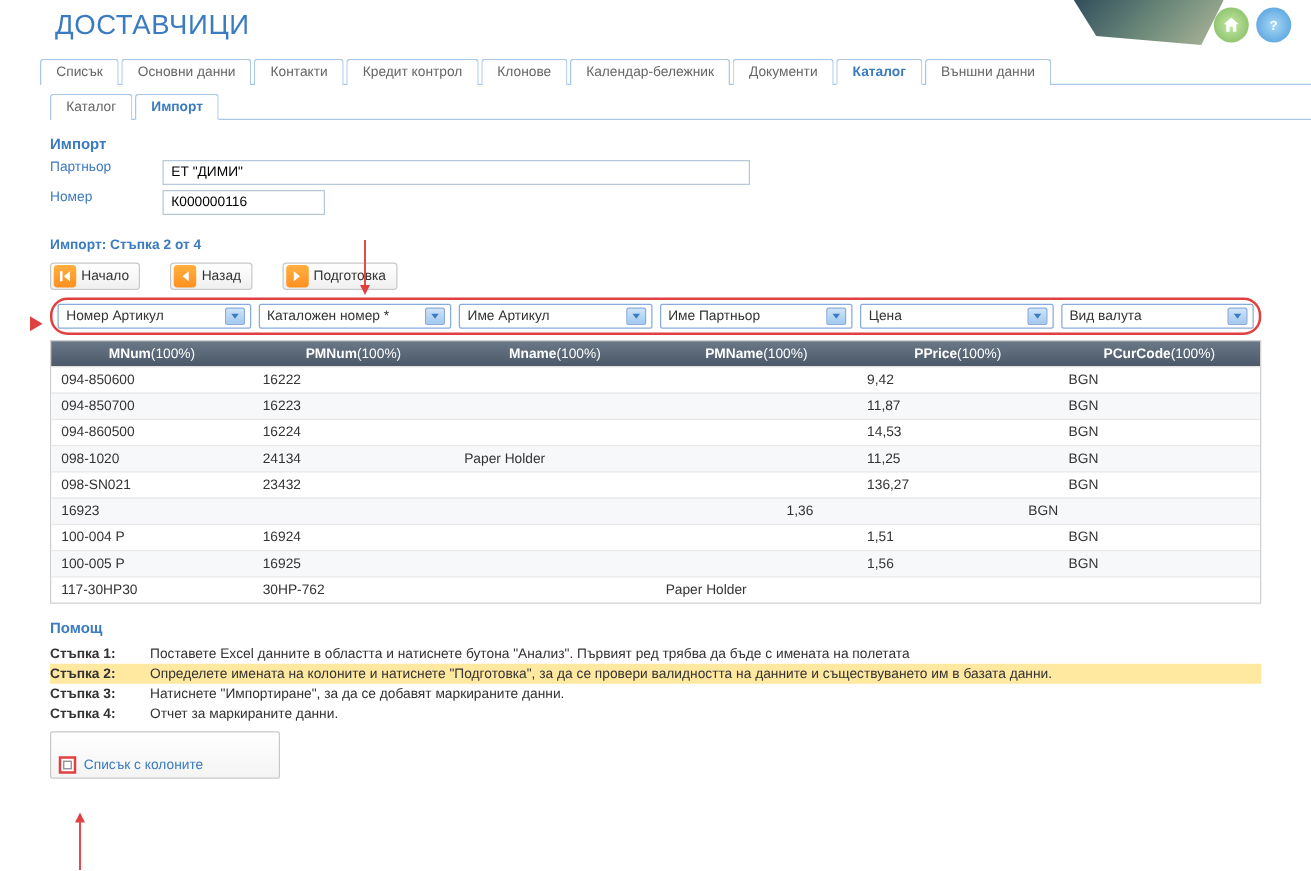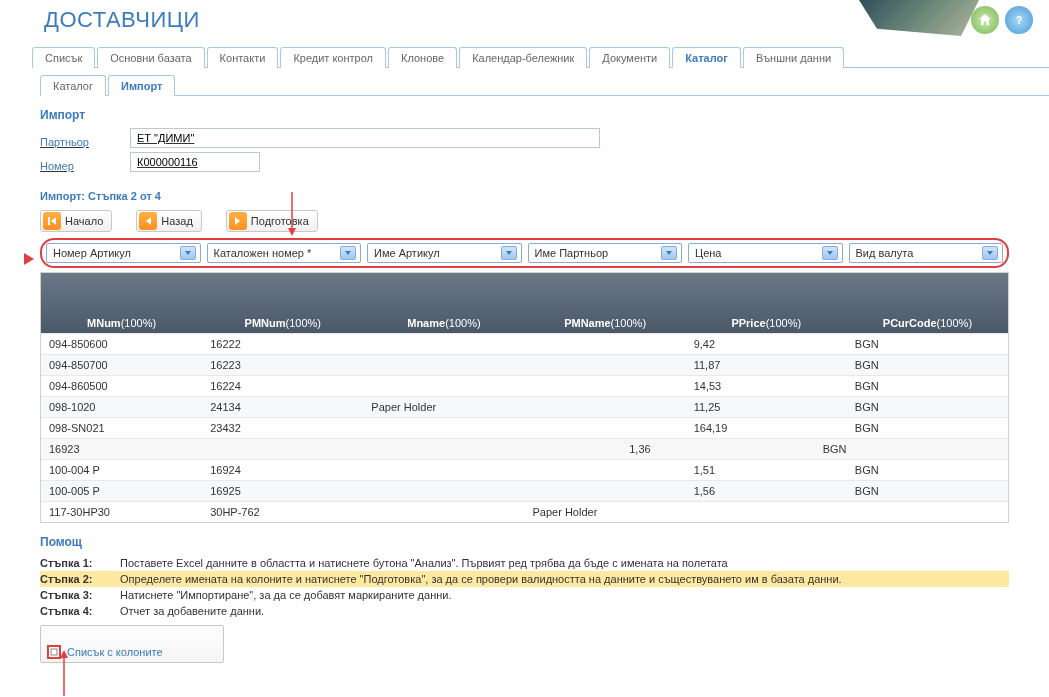--- a/index.html
+++ b/index.html
@@ -11,40 +11,40 @@
   .icon-btn { width:28px; height:28px; border-radius: 50%; display:flex; align-items:center; justify-content:center; cursor:pointer; }
   .icon-home { background: radial-gradient(#c8e8a8,#7ab858); }
   .icon-help { background: radial-gradient(#a8d8f8,#4898d8); }
   .icon-btn svg { width:16px; height:16px; }
   .tabs-row { display:flex; gap:0; margin: 2px 0 0 32px; border-bottom:1px solid #a8c8e8; }
   .tab { padding: 4px 12px 3px; border:1px solid #a8c8e8; border-bottom:none; background:#fff; color:#666; cursor:pointer; border-radius:3px 3px 0 0; margin-right:2px; font-size:11px; position:relative; top:1px;}
   .tab.active { color:#3b7bbf; font-weight:bold; background:#fff; z-index:2; border-bottom:1px solid #fff;}
   .subtabs-row { display:flex; margin: 6px 0 0 40px; border-bottom:1px solid #a8c8e8;}
   .section { padding: 4px 40px 10px; }
   .section-title { color:#3b7bbf; font-weight:bold; font-size:12px; margin:8px 0 6px; }
-  .form-row { display:flex; align-items:flex-end; margin:4px 0;text-decoration:underline; }
+  .form-row { display:flex; align-items:flex-start; margin:4px 0; }
   .form-label { width:90px; color:#3b7bbf; font-size:11px;}
   .form-input { border:1px solid #b8c8d8; padding:3px 6px; font-size:11px; background:#fff; }
   .form-input.partner { width:470px; }
   .form-input.num { width:130px; }
   .step-title { color:#3b7bbf; font-weight:bold; margin:18px 0 8px; }
   .action-row { display:flex; gap:24px; margin-bottom:6px;}
   .action-btn { display:flex; align-items:center; border:1px solid #c8c8c8; background:linear-gradient(#fff,#f0f0f0); padding:1px 8px 1px 2px; border-radius:3px; cursor:pointer; gap:4px;}
   .action-btn .ico { width:18px; height:18px; border-radius:3px; display:flex; align-items:center; justify-content:center; }
   .ico.orange { background:linear-gradient(#ffb040,#ff9020); }
   .ico.orange svg{ width:10px; height:10px; fill:#fff;}
   .mapping-row { display:flex; gap:6px; border:2px solid #e04040; border-radius:14px; padding:3px 4px; position:relative;}
   .mapping-row::before { content:""; position:absolute; left:-18px; top:50%; width:0;height:0; border-top:6px solid transparent; border-bottom:6px solid transparent; border-left:10px solid #e04040;}
   .combo { flex:1; display:flex; align-items:center; justify-content:space-between; border:1px solid #88aadd; background:#fff; padding:2px 4px 2px 6px; font-size:11px; color:#333; cursor:pointer; border-radius:2px;}
   .combo .chev { background:linear-gradient(#d0e4f8,#a0c8f0); border:1px solid #88aadd; width:16px; height:14px; display:flex; align-items:center; justify-content:center; border-radius:2px;}
   .combo .chev svg{width:8px;height:8px;fill:#3b7bbf;}
   .arrow-down-red { position:absolute; left:286px; top:192px; }
   .table-wrap { border:1px solid #d0d0d0; margin-top:4px;}
   .thead { display:flex; background:linear-gradient(#6a7888,#4a5868); color:#fff; }
-  .th { flex:1; padding:4px 8px; font-size:11px; text-align:center;margin-top:40px; }
+  .th { flex:1; padding:4px 8px; font-size:11px; text-align:center; }
   .th .pct { font-weight:normal; }
   .tbody .tr { display:flex; border-top:1px solid #e8e8e8;}
   .tbody .tr:nth-child(even){ background:#f6f8fa;}
   .td { flex:1; padding:4px 8px; font-size:11px;}
   .help { margin-top:12px;}
   .help-row { display:flex; padding:2px 0;}
   .help-k { width:80px; font-weight:bold;}
   .help-row.hl { background:#ffe8a0;}
   .columns-btn { display:inline-flex; align-items:center; gap:6px; border:1px solid #c8c8c8; background:linear-gradient(#fff,#f4f4f4); padding:19px 60px 3px 6px; margin-top:6px; color:#3b7bbf; cursor:pointer; border-radius:2px; position:relative;}
   .columns-btn .cb-ico { width:14px; height:14px; border:2px solid #e04040; display:flex; align-items:center; justify-content:center; background:#fff;}
@@ -65,21 +65,21 @@
     <div class="icon-btn icon-help">
       <svg viewBox="0 0 24 24" fill="#fff">
           <text x="7" y="18" font-size="16" font-weight="bold">?</text>
         </svg>
     </div>
   </div>
 </div>
 
 <div class="tabs-row" id="tabs-row">
     <div class="tab">Списък</div>
-    <div class="tab">Основни базата</div>
+    <div class="tab">Основни данни</div>
     <div class="tab">Контакти</div>
     <div class="tab">Кредит контрол</div>
     <div class="tab">Клонове</div>
     <div class="tab">Календар-бележник</div>
     <div class="tab">Документи</div>
     <div class="tab active">Каталог</div>
     <div class="tab">Външни данни</div>
   </div>
 <div class="subtabs-row" id="subtabs-row">
     <div class="tab">Каталог</div>
@@ -222,21 +222,21 @@
           <div class="td">Paper Holder</div>
           <div class="td"></div>
           <div class="td">11,25</div>
           <div class="td">BGN</div>
         </div>
         <div class="tr">
           <div class="td">098-SN021</div>
           <div class="td">23432</div>
           <div class="td"></div>
           <div class="td"></div>
-          <div class="td">164,19</div>
+          <div class="td">136,27</div>
           <div class="td">BGN</div>
         </div>
         <div class="tr">
           <div class="td">16923</div>
           <div class="td"></div>
           <div class="td"></div>
           <div class="td">1,36</div>
           <div class="td">BGN</div>
         </div>
         <div class="tr">
@@ -276,21 +276,21 @@
         <div class="help-row hl">
           <div class="help-k">Стъпка 2:</div>
           <div>Определете имената на колоните и натиснете "Подготовка", за да се провери валидността на данните и съществуването им в базата данни.</div>
         </div>
         <div class="help-row">
           <div class="help-k">Стъпка 3:</div>
           <div>Натиснете "Импортиране", за да се добавят маркираните данни.</div>
         </div>
         <div class="help-row">
           <div class="help-k">Стъпка 4:</div>
-          <div>Отчет за добавените данни.</div>
+          <div>Отчет за маркираните данни.</div>
         </div>
       </div>
     <div class="columns-btn">
       <span class="cb-ico">
         <svg width="8" height="8" viewBox="0 0 8 8">
             <rect x="1" y="1" width="6" height="6" fill="#fff" stroke="#888"></rect>
           </svg>
       </span>
       <span>Списък с колоните</span>
     </div>

